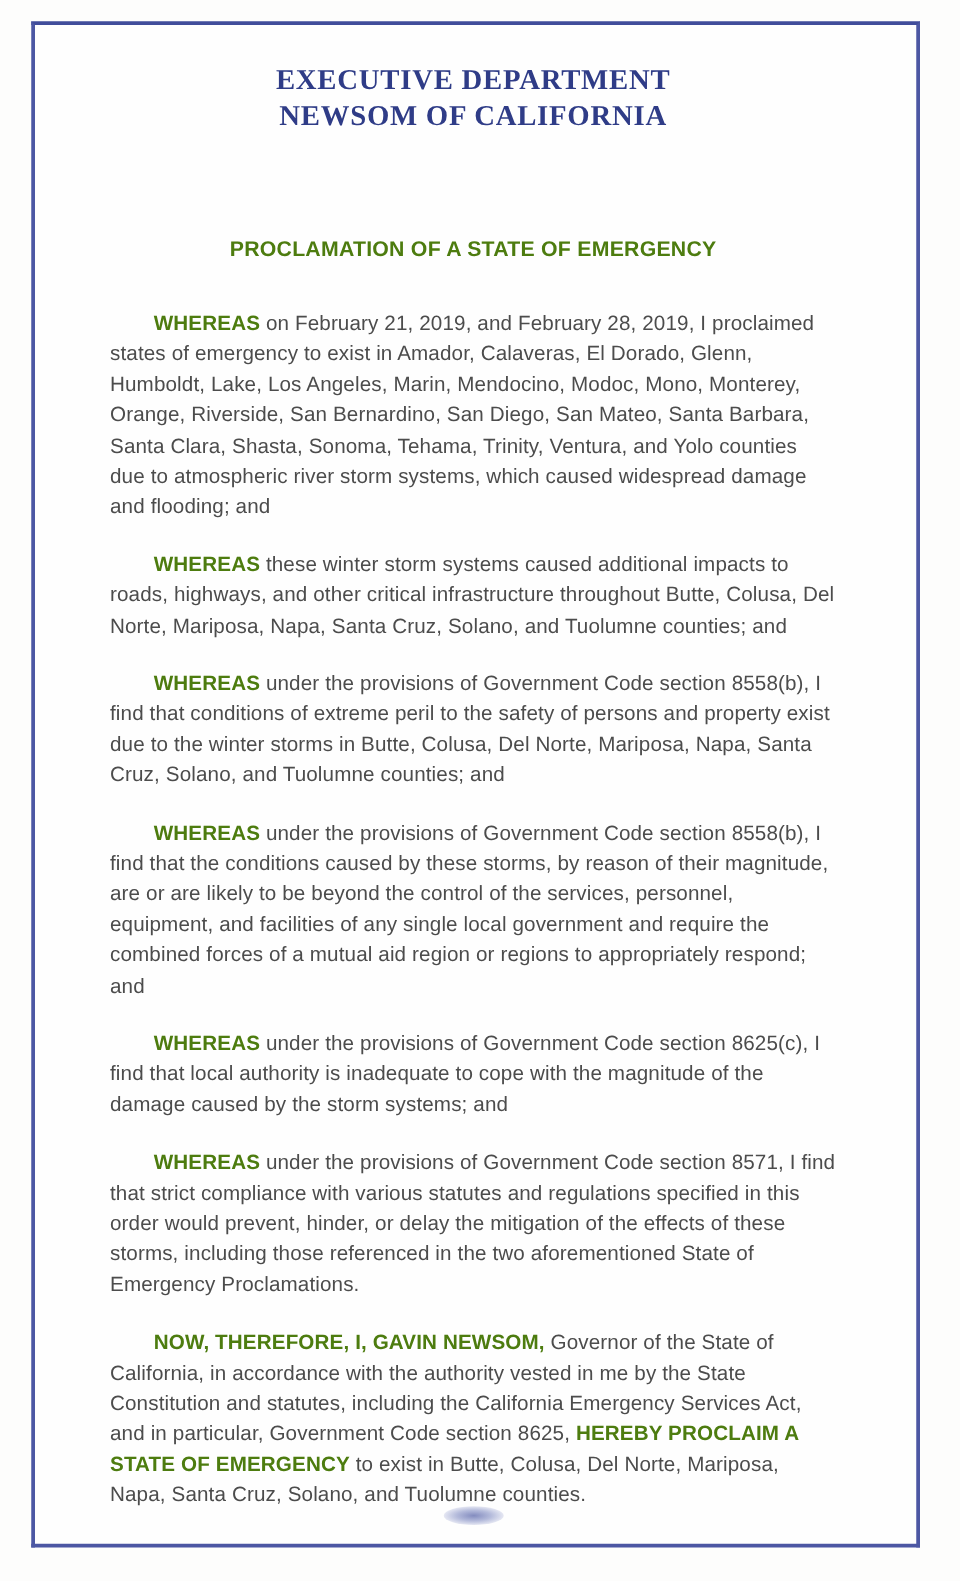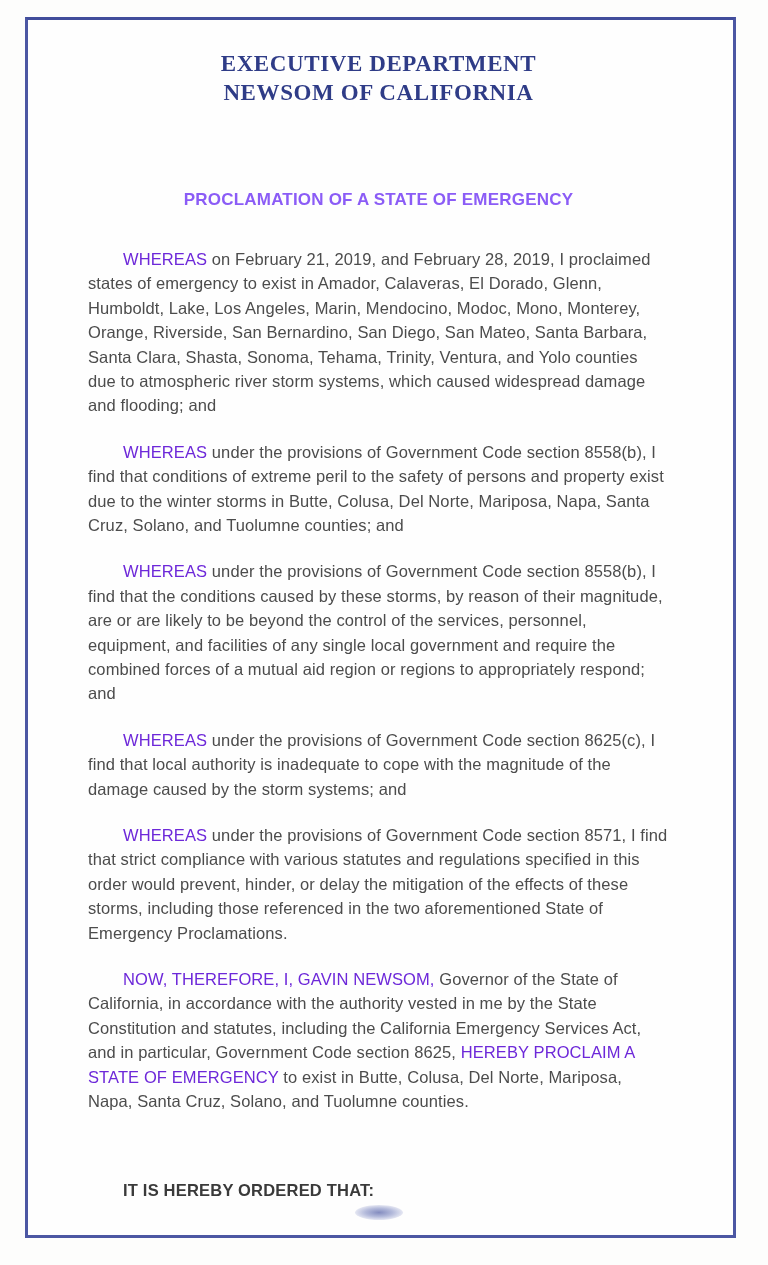--- a/index.html
+++ b/index.html
@@ -35,39 +35,39 @@
     font-family: "Liberation Serif", serif;
     font-weight: 700;
     color: #2f3c87;
     font-size: 23px;
     line-height: 1.28;
     letter-spacing: 0.6px;
   }
   .doc-title {
     text-align: center;
     font-weight: 700;
-    color: #8b5cf6;
+    color: #4d7c0f;
     font-size: 17px;
     letter-spacing: 0.2px;
     margin-top: 82px;
   }
   .bodytext {
     margin-top: 37px;
     color: #4c4c4c;
     font-size: 16.5px;
     line-height: 1.48;
     letter-spacing: 0.1px;
   }
   p.para {
     margin: 0 0 22px 0;
     text-indent: 35px;
   }
   .b {
-    font-weight: 400;
-    color: #6d28d9;
+    font-weight: 700;
+    color: #4d7c0f;
   }
   .ordered-section {
     margin-top: 68px;
     margin-left: 35px;
   }
   .ordered-heading {
     font-weight: 700;
     color: #3a3a3a;
     font-size: 16.5px;
     letter-spacing: 0.2px;
@@ -95,20 +95,21 @@
 
       <div class="dept-heading">
         <div>EXECUTIVE DEPARTMENT</div>
         <div>NEWSOM OF CALIFORNIA</div>
       </div>
 
       <div class="doc-title">PROCLAMATION OF A STATE OF EMERGENCY</div>
 
       <div class="bodytext">
           <p class="para"><span class="b">WHEREAS</span><span> on February 21, 2019, and February 28, 2019, I proclaimed states of emergency to exist in Amador, Calaveras, El Dorado, Glenn, Humboldt, Lake, Los Angeles, Marin, Mendocino, Modoc, Mono, Monterey, Orange, Riverside, San Bernardino, San Diego, San Mateo, Santa Barbara, Santa Clara, Shasta, Sonoma, Tehama, Trinity, Ventura, and Yolo counties due to atmospheric river storm systems, which caused widespread damage and flooding; and</span></p>
+          <p class="para"><span class="b">WHEREAS</span><span> these winter storm systems caused additional impacts to roads, highways, and other critical infrastructure throughout Butte, Colusa, Del Norte, Mariposa, Napa, Santa Cruz, Solano, and Tuolumne counties; and</span></p>
           <p class="para"><span class="b">WHEREAS</span><span> under the provisions of Government Code section 8558(b), I find that conditions of extreme peril to the safety of persons and property exist due to the winter storms in Butte, Colusa, Del Norte, Mariposa, Napa, Santa Cruz, Solano, and Tuolumne counties; and</span></p>
           <p class="para"><span class="b">WHEREAS</span><span> under the provisions of Government Code section 8558(b), I find that the conditions caused by these storms, by reason of their magnitude, are or are likely to be beyond the control of the services, personnel, equipment, and facilities of any single local government and require the combined forces of a mutual aid region or regions to appropriately respond; and</span></p>
           <p class="para"><span class="b">WHEREAS</span><span> under the provisions of Government Code section 8625(c), I find that local authority is inadequate to cope with the magnitude of the damage caused by the storm systems; and</span></p>
           <p class="para"><span class="b">WHEREAS</span><span> under the provisions of Government Code section 8571, I find that strict compliance with various statutes and regulations specified in this order would prevent, hinder, or delay the mitigation of the effects of these storms, including those referenced in the two aforementioned State of Emergency Proclamations.</span></p>
           <p class="para"><span class="b">NOW, THEREFORE, I, GAVIN NEWSOM,</span><span> Governor of the State of California, in accordance with the authority vested in me by the State Constitution and statutes, including the California Emergency Services Act, and in particular, Government Code section 8625, </span><span class="b">HEREBY PROCLAIM A STATE OF EMERGENCY</span><span> to exist in Butte, Colusa, Del Norte, Mariposa, Napa, Santa Cruz, Solano, and Tuolumne counties.</span></p>
         </div>
 
       <div class="ordered-section">
         <div class="ordered-heading">IT IS HEREBY ORDERED THAT:</div>
 

